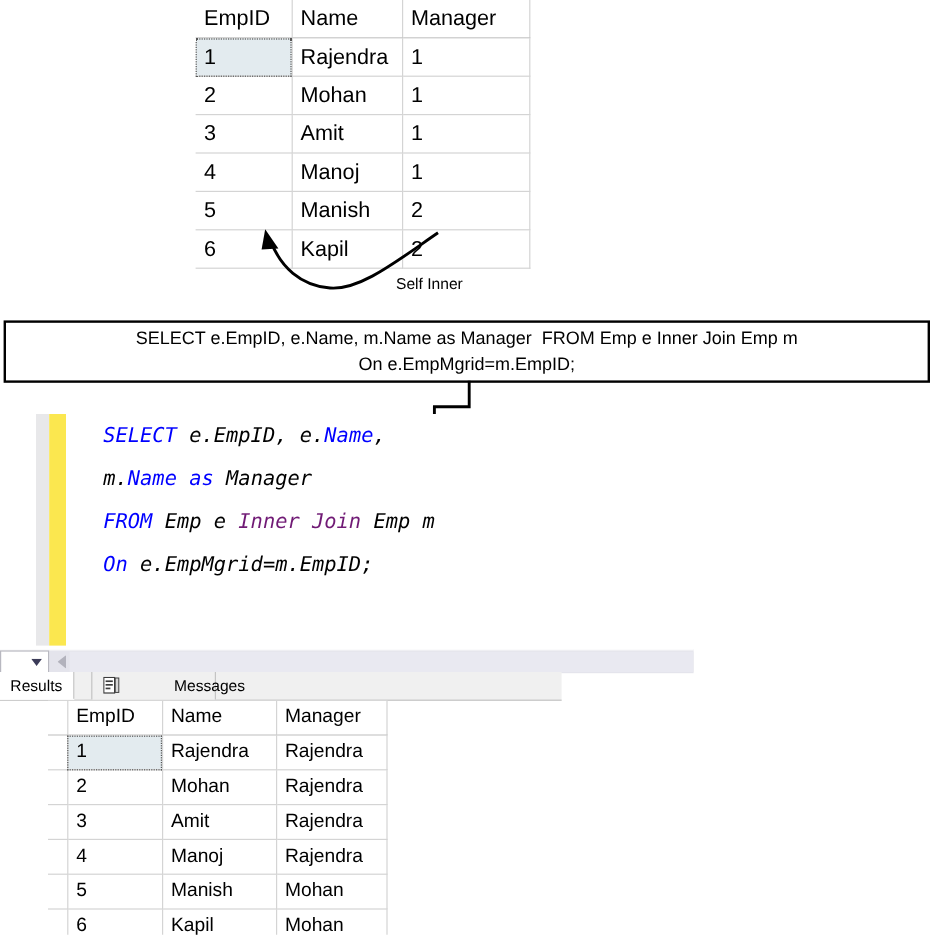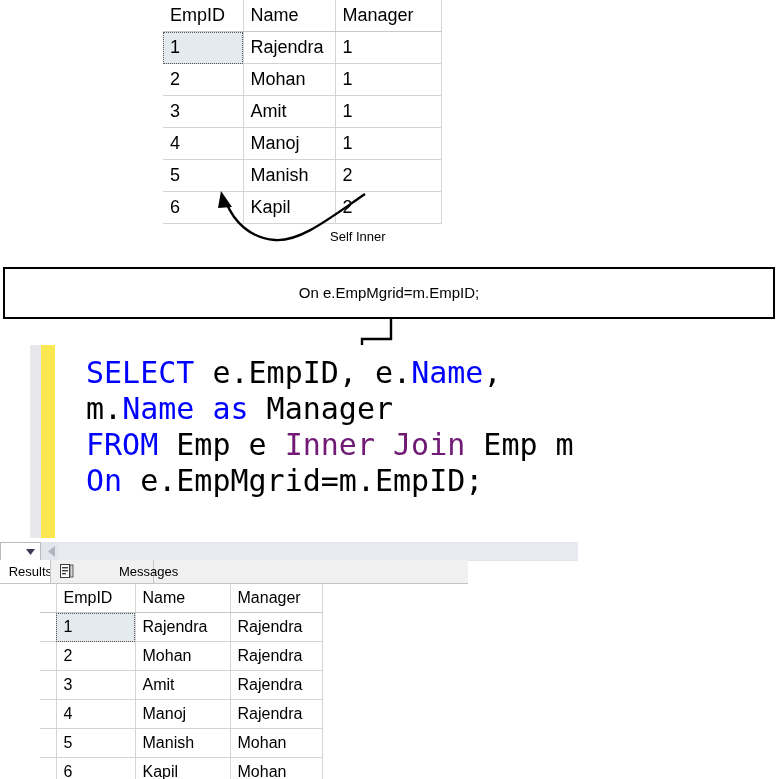--- a/index.html
+++ b/index.html
@@ -127,26 +127,27 @@
     position: absolute;
     left: 41px;
     top: 0px;
     width: 14px;
     height: 193px;
     background: #fbe74f;
   }
   #code {
     position: absolute;
     left: 86px;
-    top: 10px;
+    top: 0;
     font-family: "DejaVu Sans Mono", "Liberation Mono", monospace;
-    font-size: 30px;
+    font-size: 17px;
     line-height: 36px;
     white-space: pre;
     color: #000000;
+    font-style: italic;
   }
   .kw { color: #0000ff; }
   .gray { color: #701a75; }
 
   
   #editor-bottombar {
     position: absolute;
     left: 0px;
     top: 541px;
     width: 578px;
@@ -213,21 +214,21 @@
     border-right: 1px solid #c4c4c4;
   }
   #tab-results {
     left: -38px;
     width: 100px;
     background: #ffffff;
     border-bottom: 1px solid #ffffff;
     justify-content: flex-end;
   }
   #tab-messages {
-    left: 50px;
+    left: 76px;
     width: 104px;
     gap: 45px;
   }
   .tab-icon {
     width: 14px;
     height: 15px;
     display: inline-block;
   }
 
   
@@ -291,20 +292,21 @@
     </tbody>
 </table>
 
 <svg id="selfjoin-arrow" viewBox="0 0 260 60">
   <path d="M 185 6 C 150 30 120 54 95 52 C 70 50 54 34 46 14" fill="none" stroke="#000000" stroke-width="2.4"></path>
   <polygon points="41,3 52,19 38,20" fill="#000000"></polygon>
 </svg>
 <div id="selfjoin-label">Self Inner</div>
 
 <div id="query-box">
+  <div>SELECT e.EmpID, e.Name, m.Name as Manager  FROM Emp e Inner Join Emp m</div>
   <div>On e.EmpMgrid=m.EmpID;</div>
 </div>
 
 <svg id="elbow-arrow" viewBox="0 0 120 46">
   <path d="M 91 0 L 91 22 L 62 22 L 62 33" fill="none" stroke="#000000" stroke-width="2.4"></path>
   <polygon points="55,30 69,30 62,45" fill="#000000"></polygon>
 </svg>
 
 <div id="editor">
   <div id="gutter-gray"></div>

